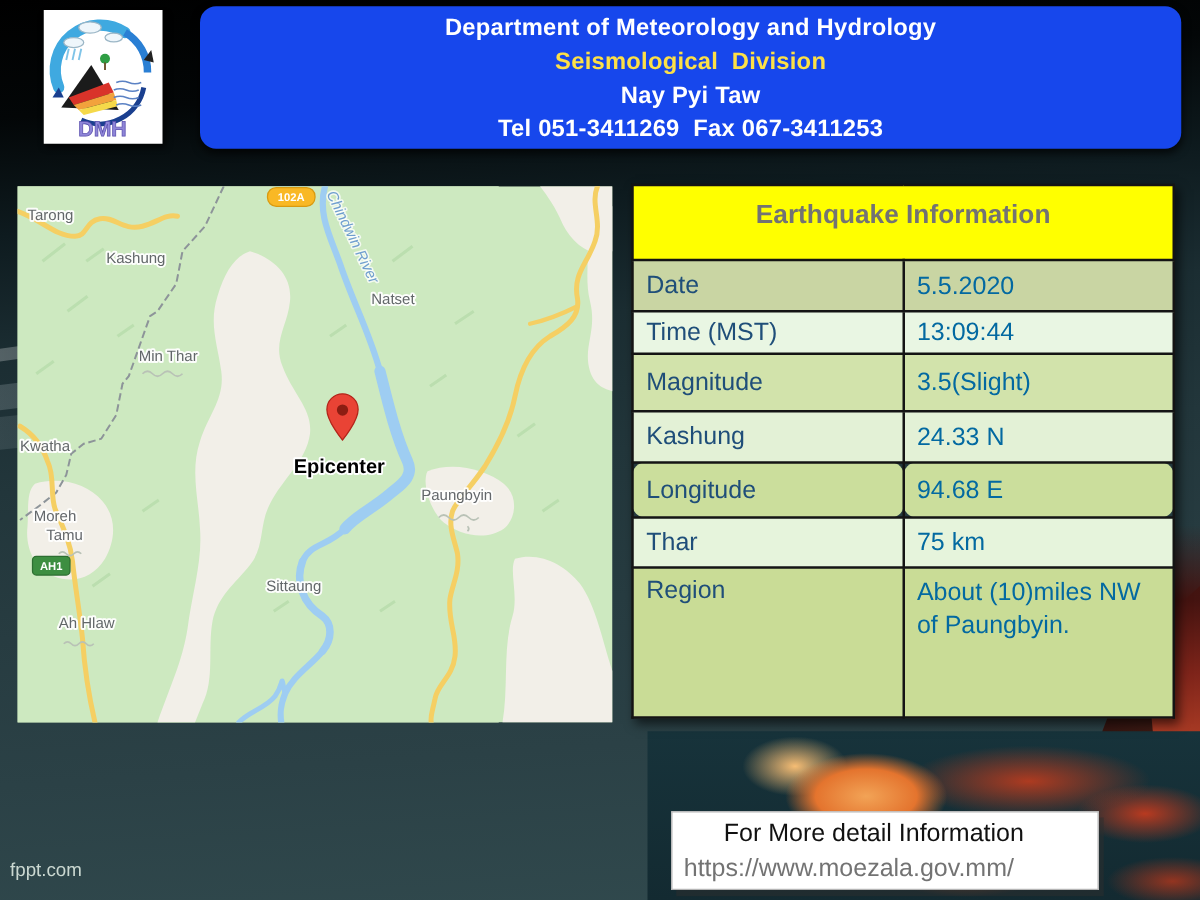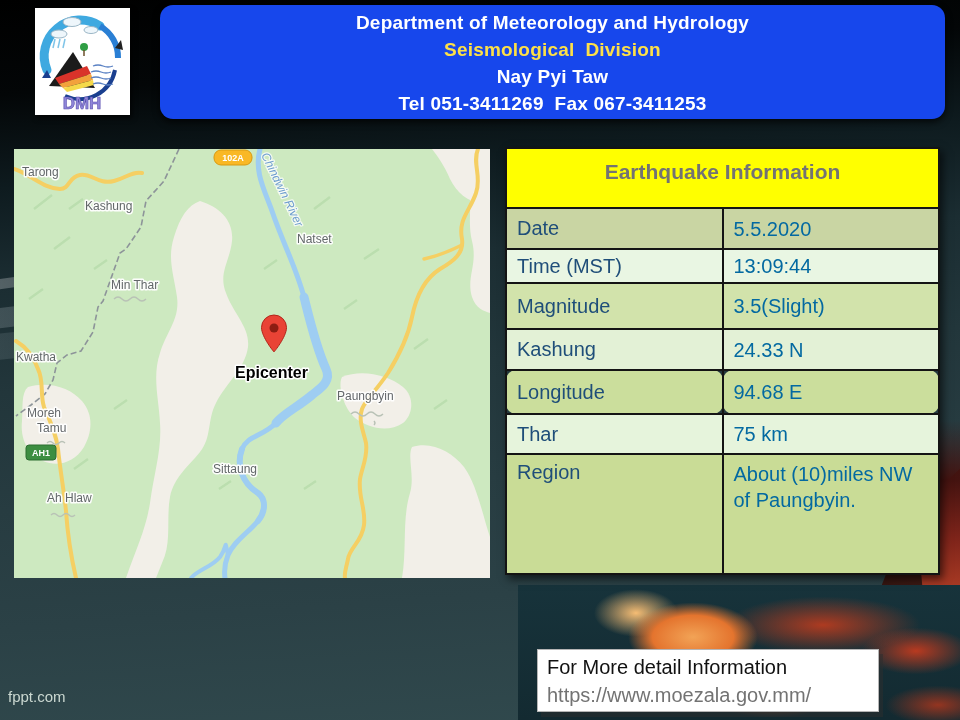--- a/index.html
+++ b/index.html
@@ -70,21 +70,21 @@
   tr.rB td { height:34px; background:#e9f6e3; }
   tr.rC td { height:46px; background:#d2e3ab; }
   tr.rD td { height:41px; background:#e3f1d6; }
   tr.rE td { height:44px; background:#cbde9c;border-radius:10px; }
   tr.rF td { height:40px; background:#e6f4dc; }
   tr.rG td { height:120px; background:#c9dc96; vertical-align:top; padding-top:6px; }
   
   .more-box { position:absolute; left:537px; top:649px; width:342px; height:63px;
     background:#ffffff; border:1px solid #b5b5b5;
     box-shadow:4px 5px 0 rgba(45,45,45,.5); padding:3px 0 0 9px; }
-  .more-line1 { color:#111; font-size:20px; line-height:28px; }
+  .more-line1 { color:#111; font-size:20px; line-height:28px;margin-left:32px; }
   .more-link { color:#737373; font-size:20px; line-height:28px; text-decoration:none; display:block; }
   .watermark { position:absolute; left:8px; top:688px; color:#cbd8d1; font-size:15px; }
 </style>
 </head>
 <body>
 
 <div class="slide">
 
   <div class="sphere"></div>
   <div class="red-blob"></div>

